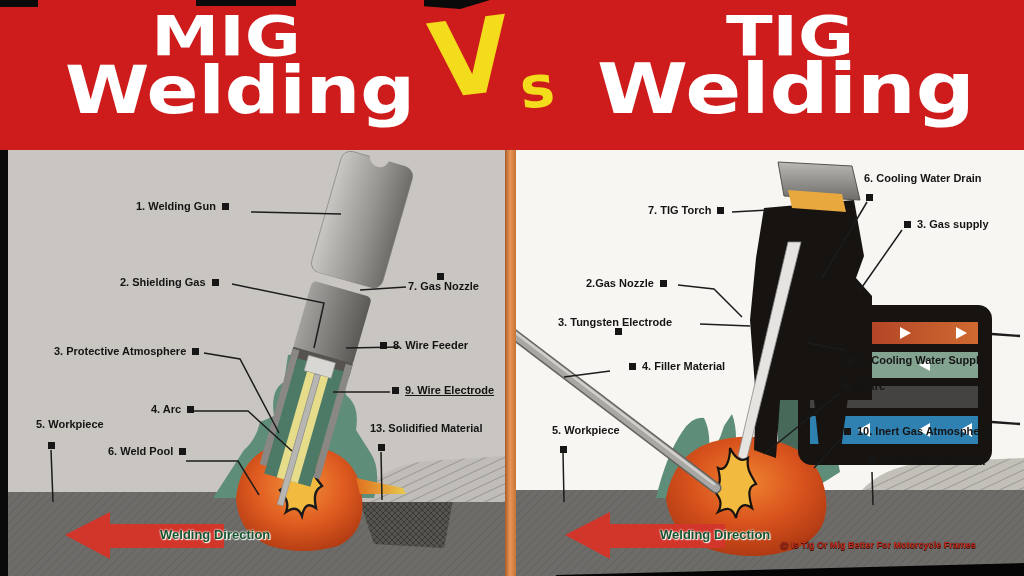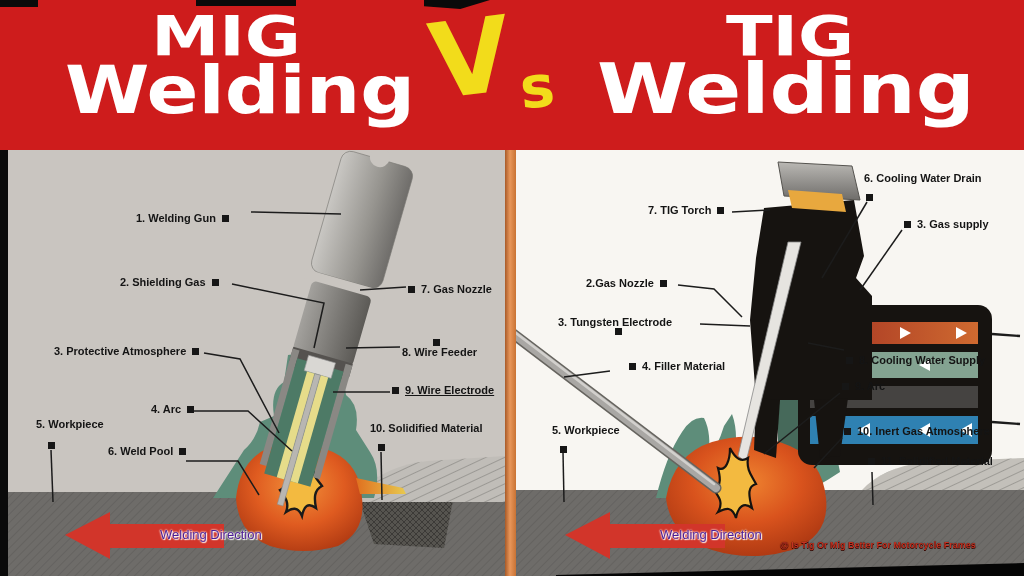--- a/index.html
+++ b/index.html
@@ -26,32 +26,32 @@
   .divider{position:absolute;left:505px;top:150px;width:11px;height:426px;
            background:linear-gradient(90deg,#a85a28,#e8965a 45%,#c97334);}
   .panel svg{position:absolute;left:0;top:0;}
   
   .lbl{position:absolute;display:inline-flex;align-items:center;white-space:nowrap;
        font-weight:bold;font-size:11px;color:#141414;}
   .sq{width:7px;height:7px;background:#161616;display:inline-block;flex:none;}
   .sq.aft{margin-left:6px;} .sq.bef{margin-right:6px;}
   .lbl.below .sq{position:absolute;margin:0;}
   
-  .ml1{left:128px;top:62px;}  .ml2{left:112px;top:126px;} .ml3{left:46px;top:195px;}
+  .ml1{left:128px;top:50px;}  .ml2{left:112px;top:126px;} .ml3{left:46px;top:195px;}
   .ml4{left:143px;top:253px;} .ml5{left:28px;top:268px;}  .ml5 .sq{left:12px;top:24px;}
-  .ml6{left:100px;top:295px;} .ml7{left:400px;top:133px;} .ml8{left:394px;top:189px;flex-direction:column;}
+  .ml6{left:100px;top:295px;} .ml7{left:400px;top:123px;flex-direction:column;} .ml8{left:372px;top:189px;}
   .ml9{left:384px;top:234px;text-decoration:underline;} .ml10{left:362px;top:272px;} .ml10 .sq{left:8px;top:22px;}
   
   .tl1{left:132px;top:54px;}  .tl2{left:70px;top:127px;}  .tl3{left:42px;top:166px;flex-direction:column;}
   .tl4{left:96px;top:210px;padding-left:17px;}  .tl5{left:36px;top:274px;}  .tl5 .sq{left:8px;top:22px;}
   .tl6{left:348px;top:22px;}  .tl6 .sq{left:2px;top:22px;}
   .tl7{left:388px;top:68px;}  .tl8{left:330px;top:204px;} .tl9{left:326px;top:230px;}
-  .tl10{left:328px;top:275px;}.tl11{left:352px;top:305px;}
-  
-  .dir{position:absolute;font-weight:normal;font-size:13px;color:#4c1d95;white-space:nowrap;
+  .tl10{left:328px;top:275px;}.tl11{left:352px;top:305px;font-family:Liberation Serif, serif;}
+  
+  .dir{position:absolute;font-weight:bold;font-size:13px;color:#14532d;white-space:nowrap;
        text-shadow:0 0 2px #ffffff,0 0 2px #ffffff,1px 1px 1px #ffffff;padding-left:44px;}
   .mdir{left:108px;top:377px;} .tdir{left:100px;top:377px;}
   .watermark{position:absolute;left:264px;top:390px;font-weight:bold;font-size:9px;
              color:#c43222;white-space:nowrap;text-shadow:0 1px 0 #3a0a04,0 0 1px #000;}
 </style>
 </head>
 <body>
 
 <div id="stage">
 
@@ -184,21 +184,21 @@
       </div>
     <div class="lbl ml8">
         <span class="sq bef"></span>
         <span>8. Wire Feeder</span>
       </div>
     <div class="lbl ml9">
         <span class="sq bef"></span>
         <span>9. Wire Electrode</span>
       </div>
     <div class="lbl ml10 below">
-        <span>10. Solidified Material</span>
+        <span>13. Solidified Material</span>
         <span class="sq"></span>
       </div>
     <div class="dir mdir">Welding Direction</div>
   </section>
 
   <div class="divider"></div>
 
   <section class="panel right">
     <svg width="508" height="426" viewBox="0 0 508 426">
       <defs>

